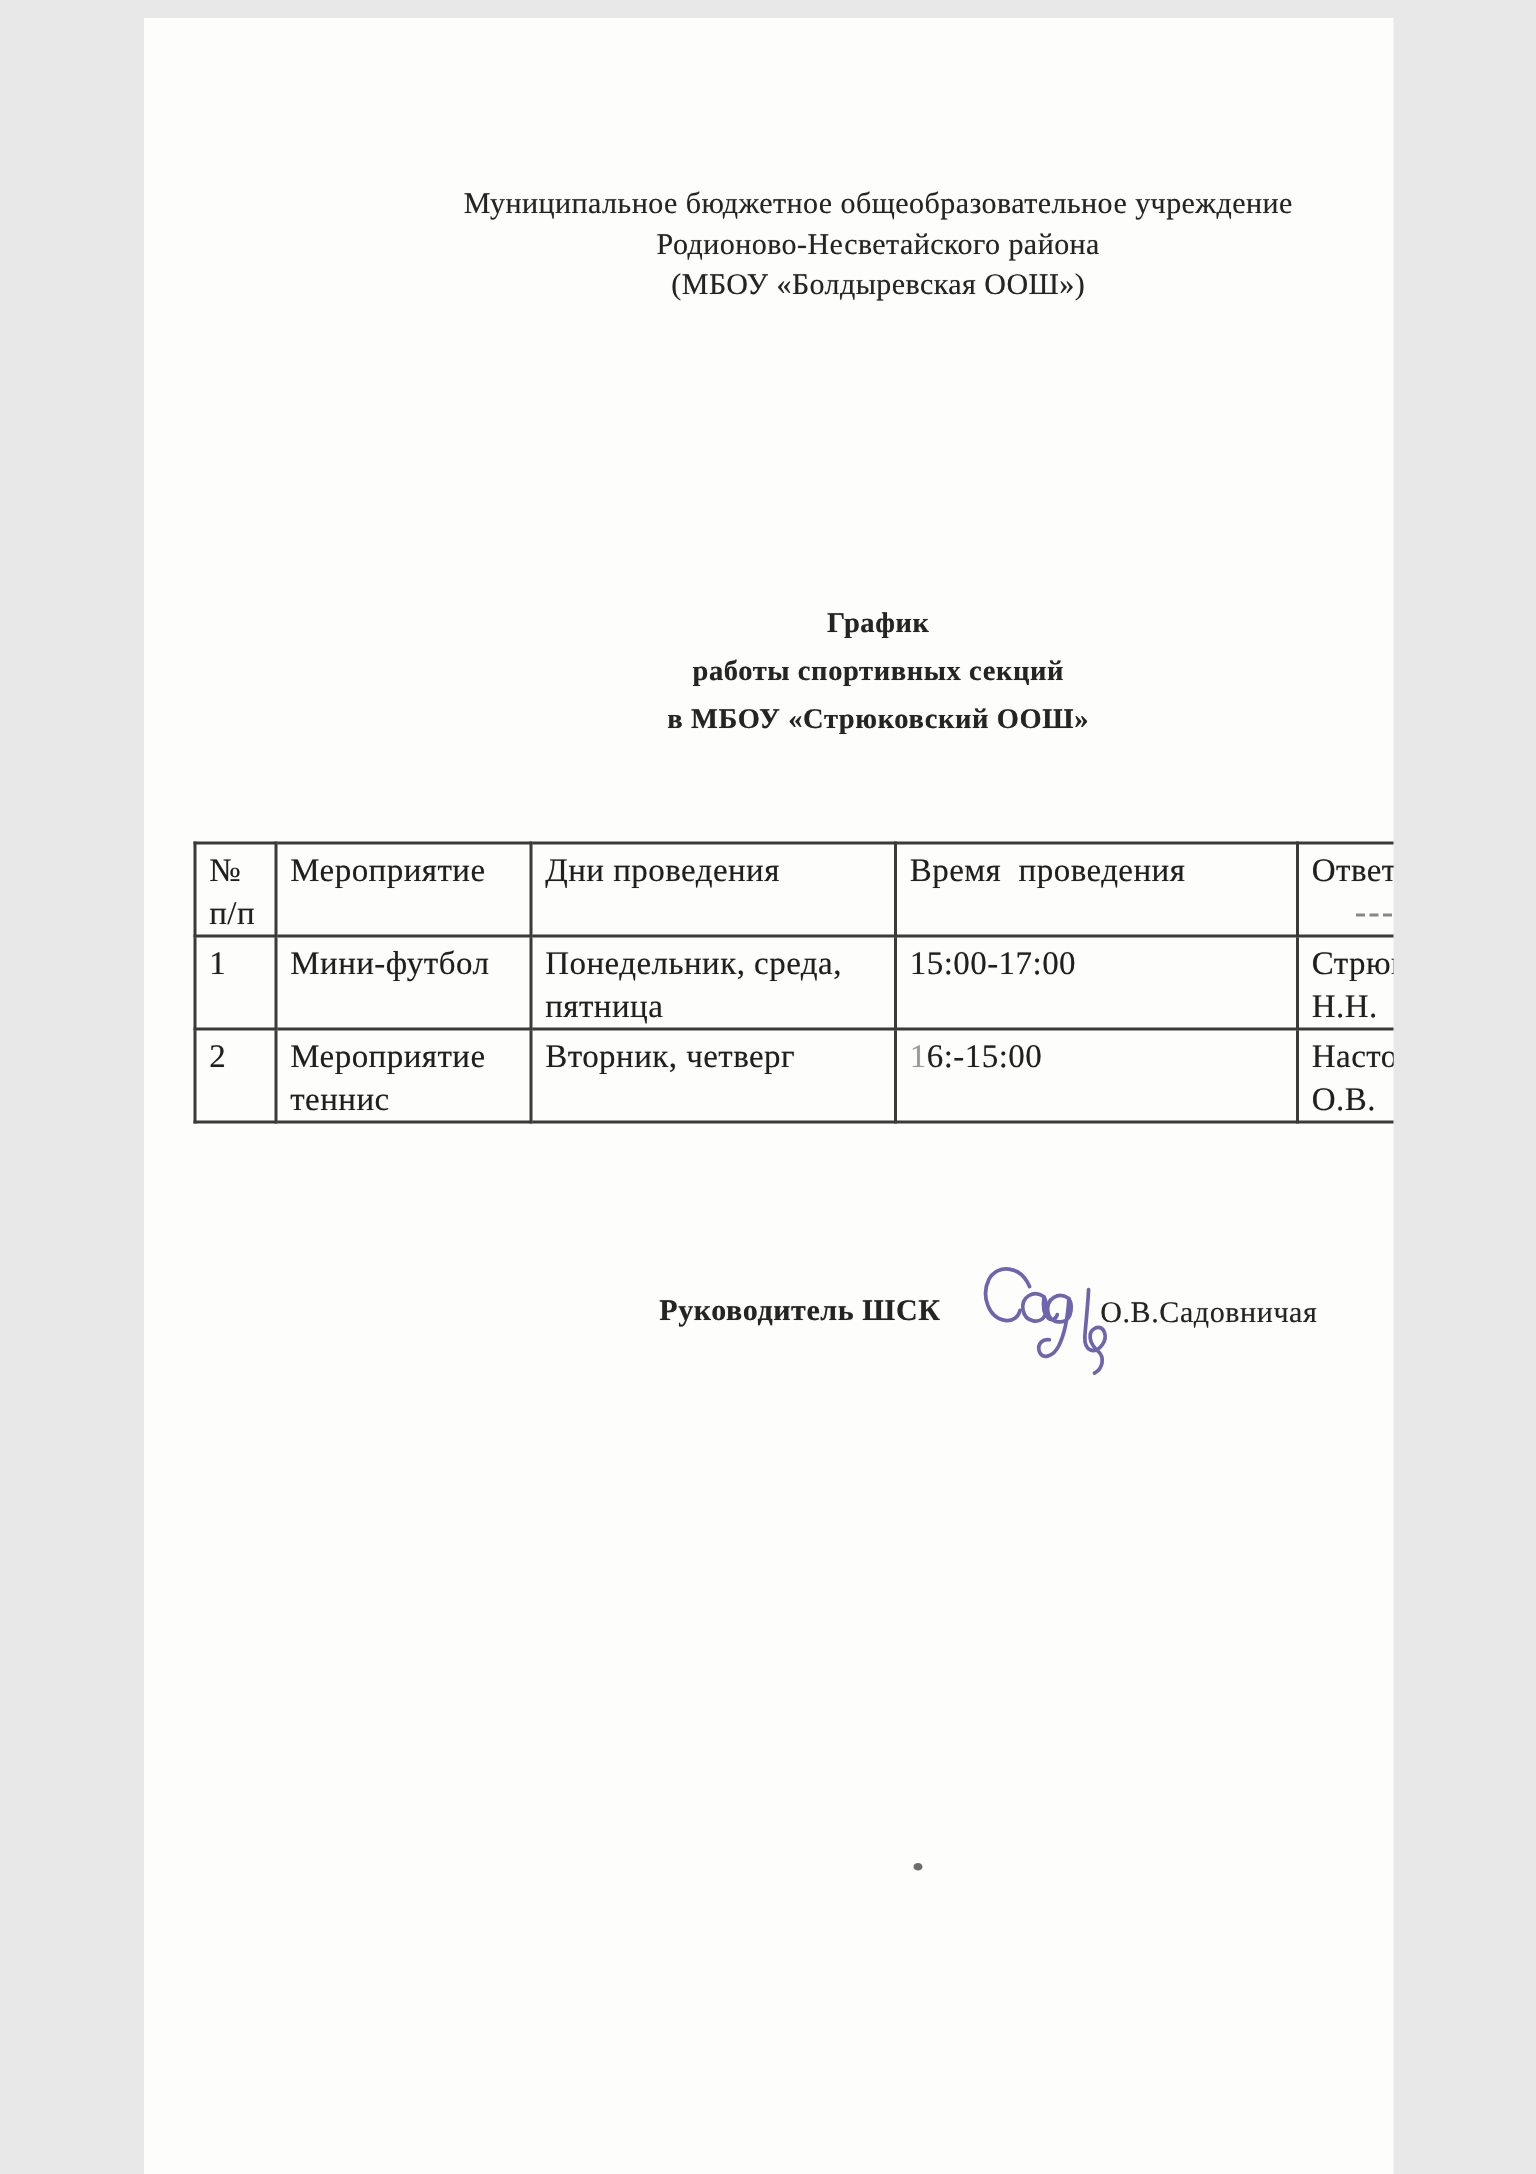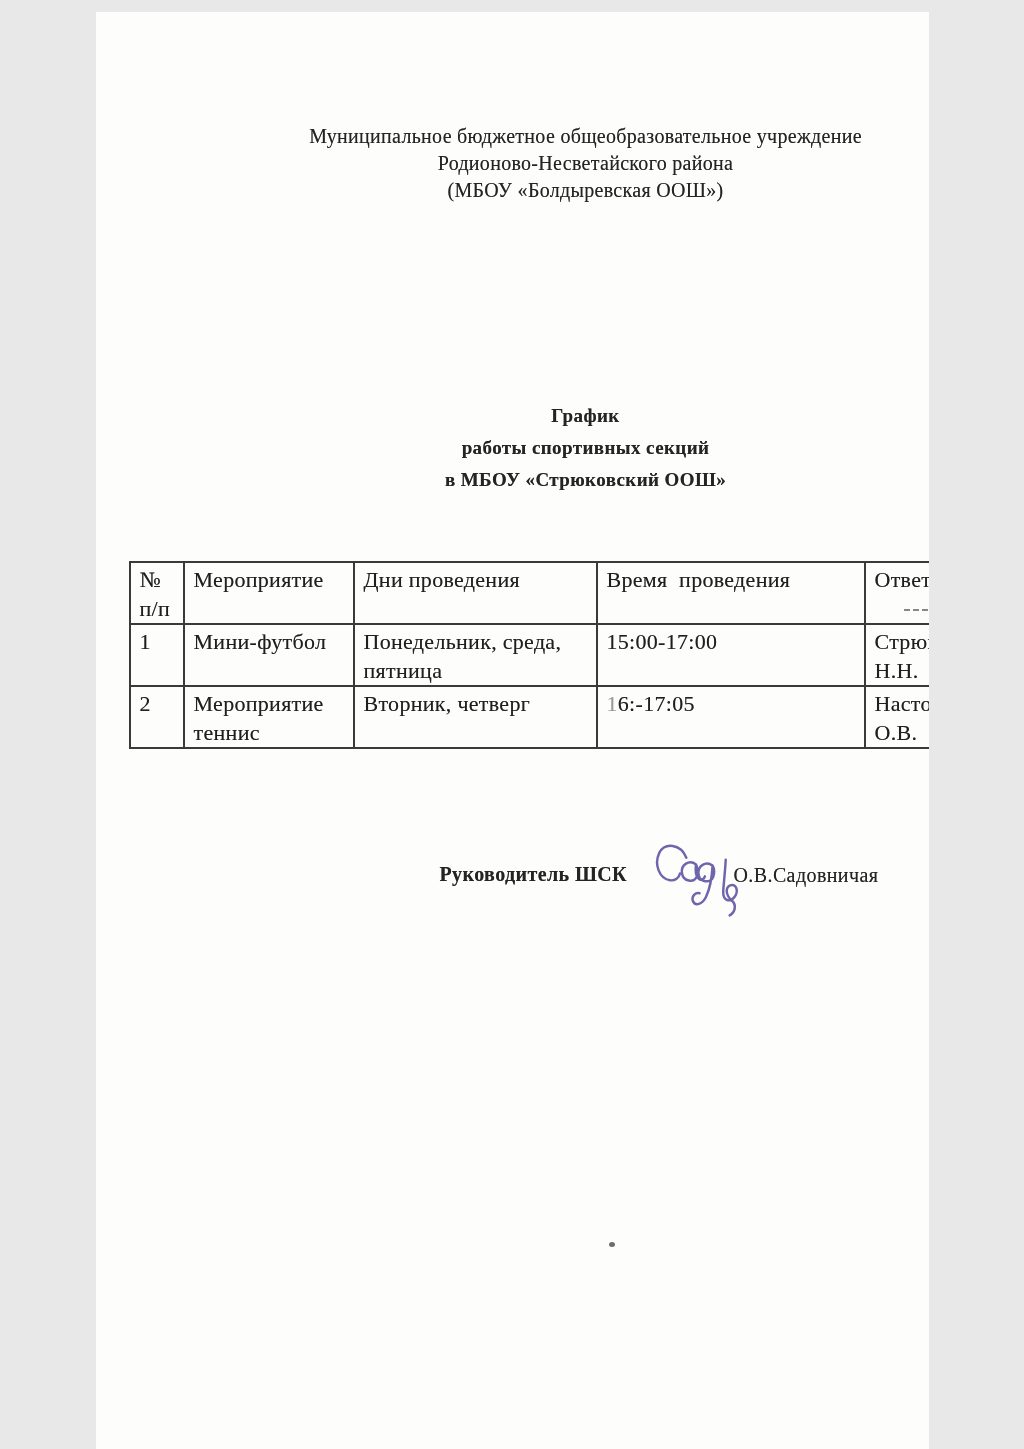--- a/index.html
+++ b/index.html
@@ -104,21 +104,21 @@
 пятница</td>
         <td>15:00-17:00</td>
         <td>Стрюковский
 Н.Н.</td>
       </tr>
       <tr class="row-2">
         <td>2</td>
         <td>Мероприятие
 теннис</td>
         <td>Вторник, четверг</td>
-        <td><span class="faint-digit">1</span><span>6:-17:05</span></td>
+        <td><span class="faint-digit">1</span><span>6:-15:00</span></td>
         <td>Настольный
 О.В.</td>
       </tr>
     </tbody>
   </table>
 
   <div class="footer-label">Руководитель ШСК</div>
 
   <div class="signature">
     <svg viewBox="0 0 108 95" xmlns="http://www.w3.org/2000/svg">

